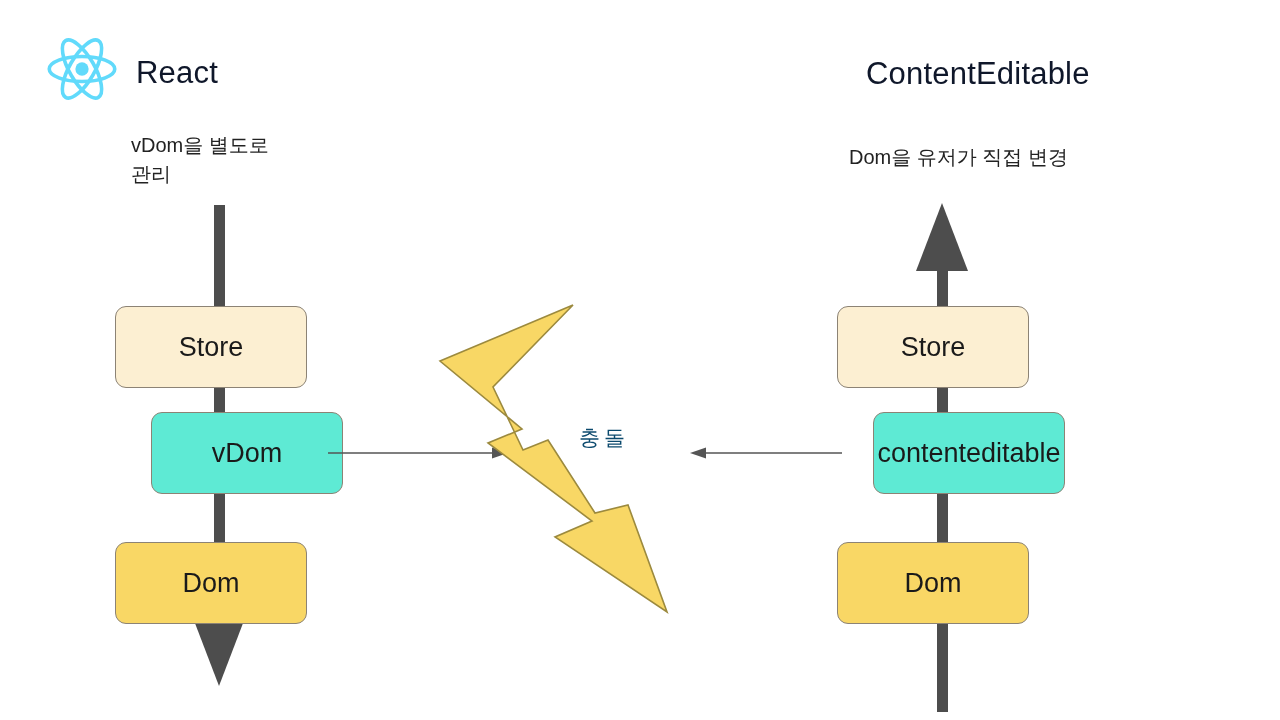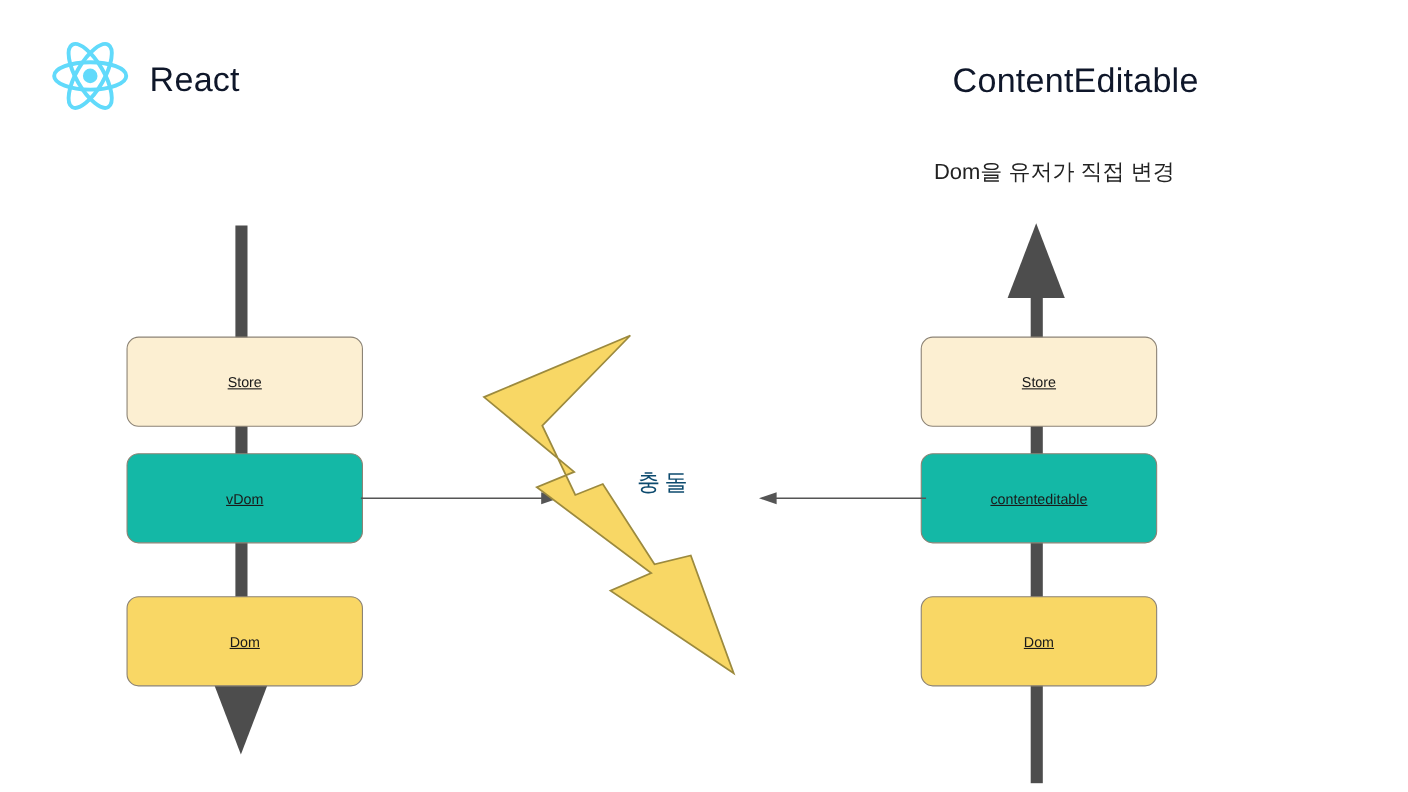--- a/index.html
+++ b/index.html
@@ -71,28 +71,27 @@
 
   
   .node {
     position: absolute;
     box-sizing: border-box;
     border: 1.4px solid #8c8375;
     border-radius: 11px;
     display: flex;
     align-items: center;
     justify-content: center;
-    font-size: 13px;
+    font-size: 27px;
     color: #1a1a1a;
-    width: 215px;
+    width: 192px;
     height: 82px;
-    text-decoration: underline;
   }
   .node.shade-1 { background: #fcefd2; }
-  .node.shade-2 { background: #14b8a6; }
+  .node.shade-2 { background: #5eead4; margin-left: 36px; }
   .node.shade-3 { background: #f9d765; margin-top: 28px; }
 
   #l-store { left: 115px; top: 306px; }
   #l-vdom  { left: 115px; top: 412px; }
   #l-dom   { left: 115px; top: 514px; }
   #r-store { left: 837px; top: 306px; }
   #r-ce    { left: 837px; top: 412px; }
   #r-dom   { left: 837px; top: 514px; }
 
   
@@ -127,20 +126,22 @@
       <g fill="none" stroke="#61dafb" stroke-width="4.6">
         <ellipse cx="50" cy="50" rx="42" ry="16"></ellipse>
         <ellipse cx="50" cy="50" rx="42" ry="16" transform="rotate(60 50 50)"></ellipse>
         <ellipse cx="50" cy="50" rx="42" ry="16" transform="rotate(120 50 50)"></ellipse>
       </g>
       <circle cx="50" cy="50" r="8.5" fill="#61dafb"></circle>
     </svg>
   </div>
   <div class="hdr-title" id="react-title">React</div>
 
+  <div class="caption" id="react-caption">vDom을 별도로
+관리</div>
 
   <div class="hdr-title" id="html-title">ContentEditable</div>
 
   <div class="caption" id="html-caption">Dom을 유저가 직접 변경</div>
 
   <div class="spine" id="left-spine"></div>
   <div class="arrow-head" id="left-arrow-head"></div>
 
   <div class="spine" id="right-spine"></div>
   <div class="arrow-head" id="right-arrow-head"></div>

